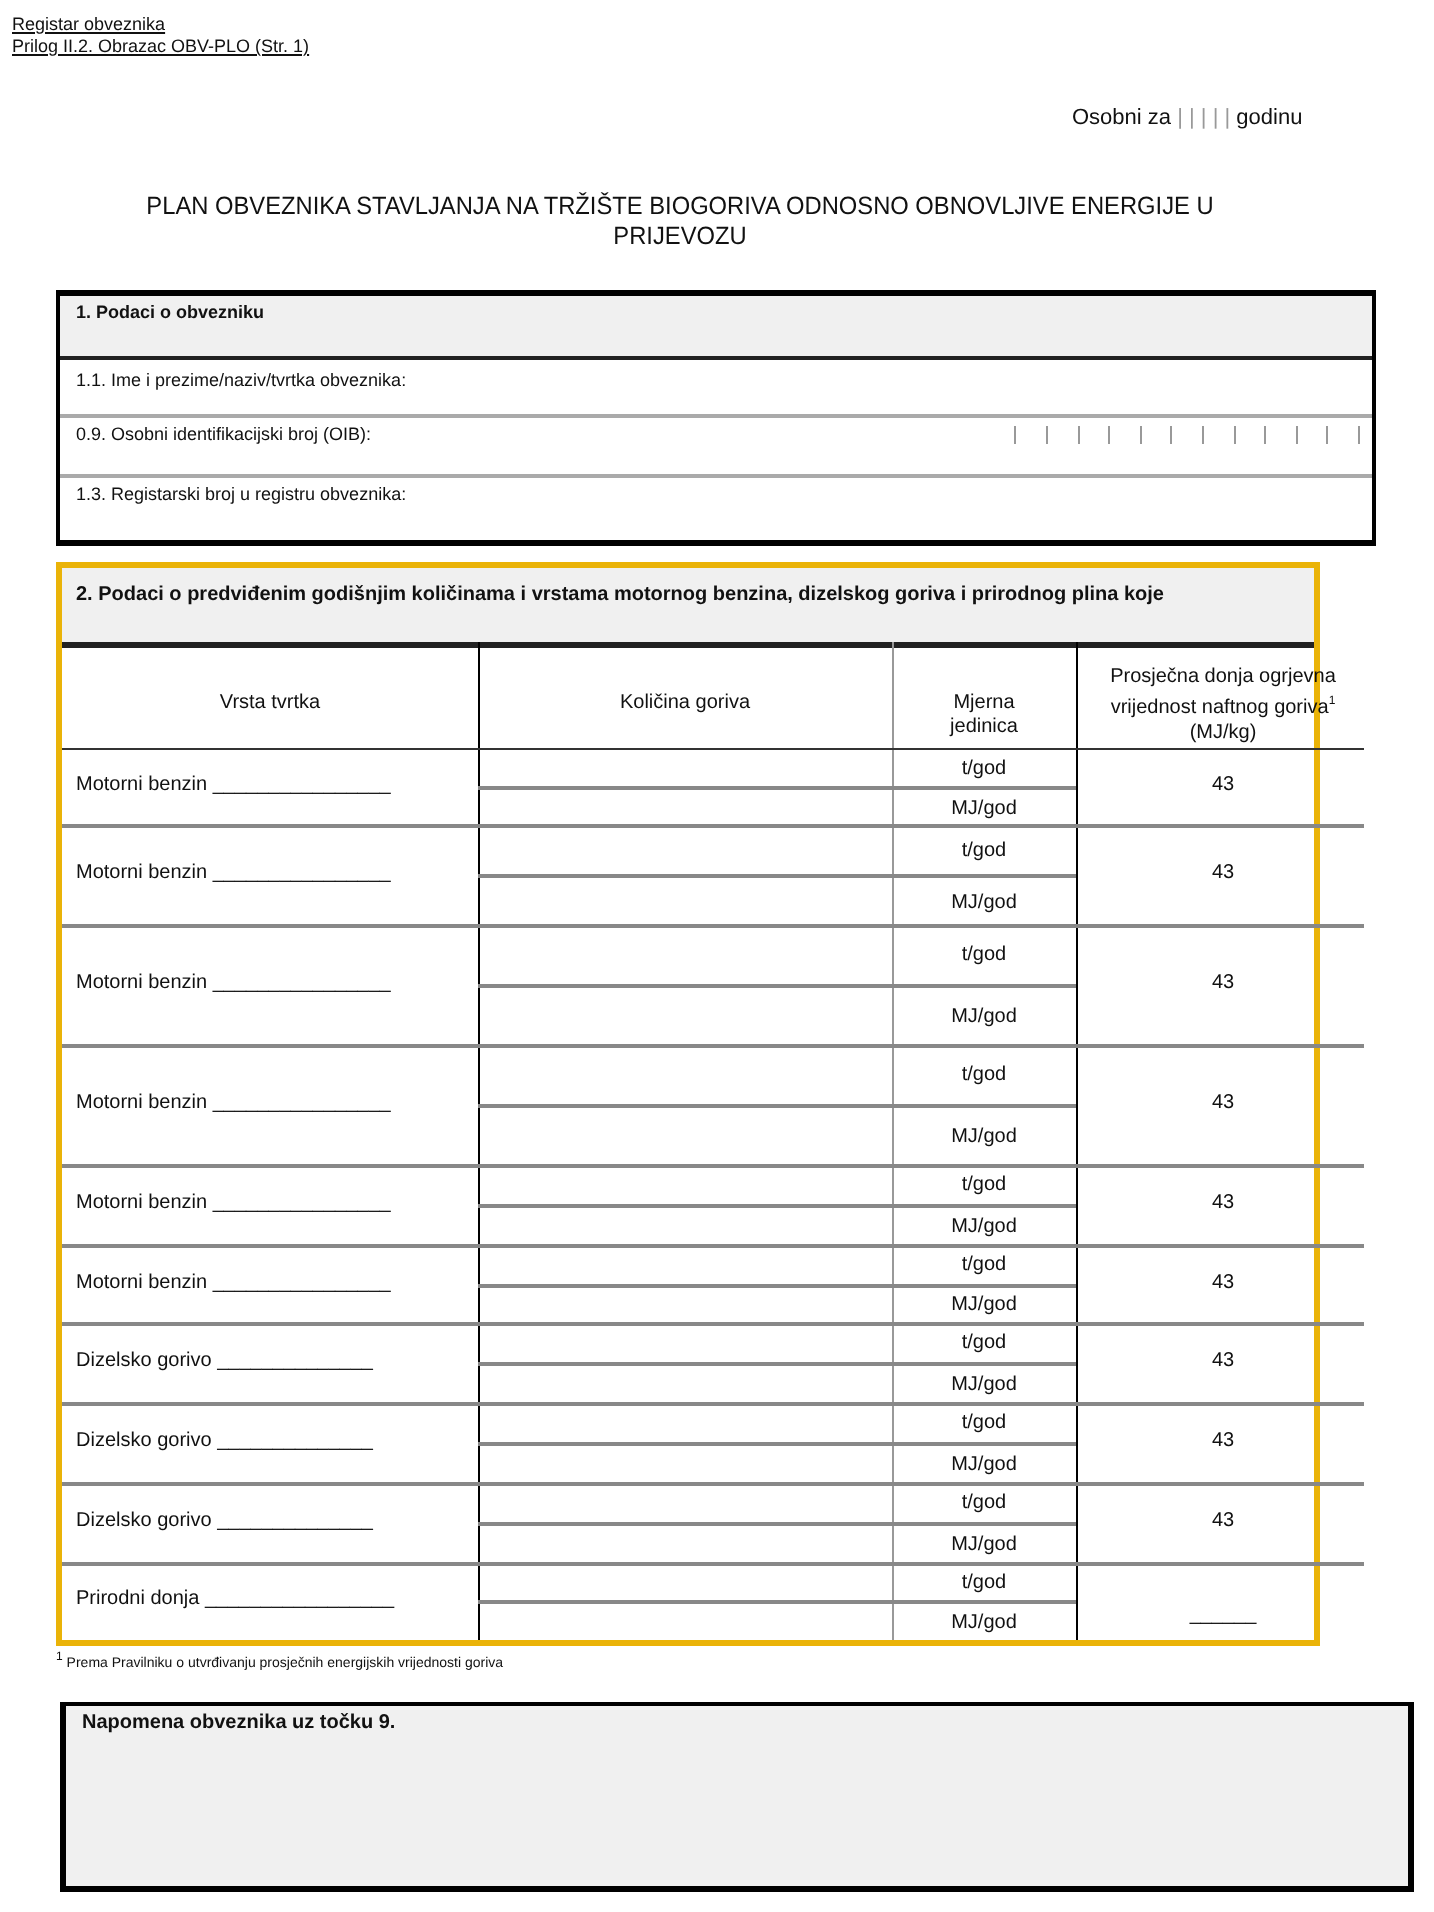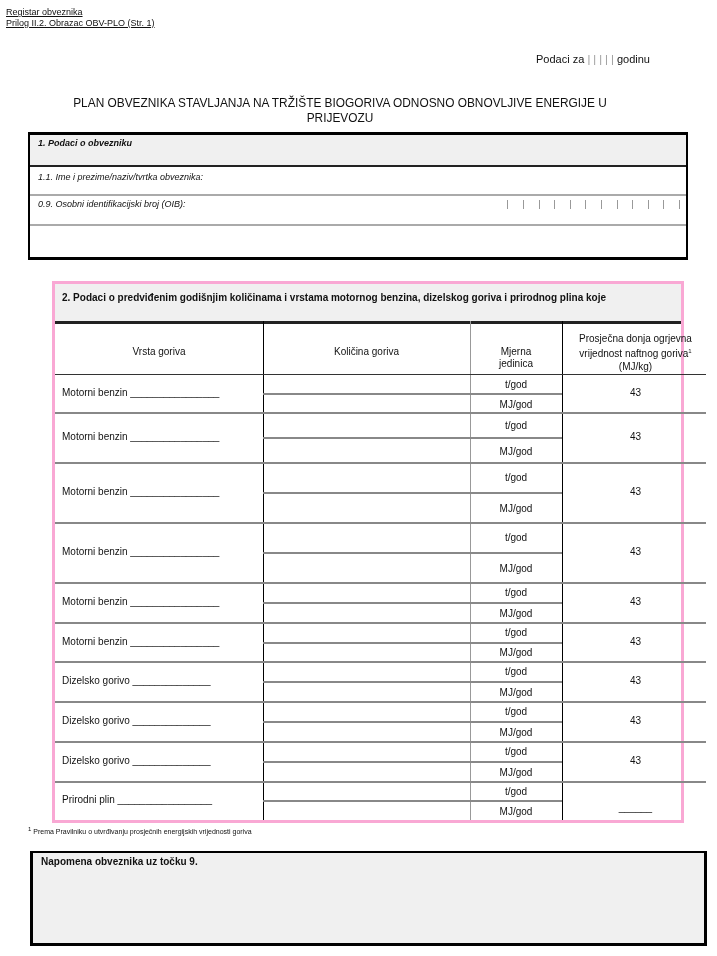--- a/index.html
+++ b/index.html
@@ -6,32 +6,32 @@
   body { width: 717px; height: 956px; position: relative; overflow: hidden;
          font-family: "Liberation Sans", sans-serif; color: #111; }
   .abs { position: absolute; }
   .header-small { left: 6px; top: 7px; font-size: 9px; line-height: 11px; text-decoration: underline; }
   .year-line { left: 536px; top: 53px; font-size: 11px; white-space: nowrap; }
   .year-line .bars { color: #999; letter-spacing: 0; }
   .title { left: 20px; width: 640px; top: 96px; text-align: center; font-size: 12.5px;
            line-height: 15px; transform: scaleX(0.95); transform-origin: center; }
 
   
-  .sec1 { left: 28px; top: 132px; width: 656px; height: 122px; border: 2px solid #000; border-top-width: 3px; border-bottom-width: 3px; font-style: italic; }
+  .sec1 { left: 28px; top: 145px; width: 656px; height: 122px; border: 2px solid #000; border-top-width: 3px; border-bottom-width: 3px; }
   .sec1 .head { position: absolute; left: 0; top: 0; right: 0; height: 32px; background: #f0f0f0;
                 border-bottom: 2px solid #222; font-size: 9px; font-weight: bold; padding: 3px 0 0 8px; box-sizing: border-box; }
   .sec1 .row { position: absolute; left: 0; right: 0; font-size: 9px; padding: 3px 16px 0 8px; box-sizing: border-box; }
   .sec1 .r1 { top: 34px; height: 27px; border-bottom: 2px solid #aaa; }
   .sec1 .r2 { top: 61px; height: 30px; border-bottom: 2px solid #aaa; }
   .sec1 .r3 { top: 91px; height: 29px; }
   .oib-boxes { position: absolute; right: 6px; top: 4px; display: flex; gap: 0; }
   .oib-boxes span { display: inline-block; width: 14.6px; height: 9px; border-left: 1px solid #999; }
 
   
-  .sec2 { left: 28px; top: 281px; width: 632px; height: 542px; border: 3px solid #f9a8d4; border-right-width: 3px; box-sizing: border-box; margin-left: 24px; }
+  .sec2 { left: 28px; top: 281px; width: 632px; height: 542px; border: 3px solid #eab308; border-right-width: 3px; box-sizing: border-box; }
   .sec2 .head { position: absolute; left: 0; right: 0; top: 0; height: 40px; background: #f0f0f0;
                 border-bottom: 3px solid #222; box-sizing: border-box; font-size: 10px; font-weight: bold; padding: 7px 0 0 7px; line-height: 13px; }
   .col-line { position: absolute; width: 1px; background: #000; }
   .col-line.gray { background: #999; }
   .hline { position: absolute; height: 2px; background: #888; }
   .hline.dark { background: #333; height: 1px; }
   .cell-text { position: absolute; font-size: 10px; white-space: nowrap; }
   .center { text-align: center; }
 
   .footnote { left: 28px; top: 826px; font-size: 7px; }
@@ -42,21 +42,21 @@
 </style>
 </head>
 <body>
 
 <div class="abs header-small">
   <div>Registar obveznika</div>
   <div>Prilog II.2. Obrazac OBV-PLO (Str. 1)</div>
 </div>
 
 <div class="abs year-line">
-  <span>Podaci za</span>
+  <span>Osobni za</span>
   <span class="bars">|    |    |    |    |</span>
   <span>godinu</span>
 </div>
 
 <div class="abs title">
   <div>PLAN OBVEZNIKA STAVLJANJA NA TRŽIŠTE BIOGORIVA ODNOSNO OBNOVLJIVE ENERGIJE U</div>
   <div>PRIJEVOZU</div>
 </div>
 
 <div class="abs sec1">
@@ -73,28 +73,31 @@
         <span></span>
         <span></span>
         <span></span>
         <span></span>
         <span></span>
         <span></span>
         <span></span>
         <span style="border-right: 1px solid rgb(153, 153, 153);"></span>
       </div>
   </div>
+  <div class="row r3">
+    <span>1.3. Registarski broj u registru obveznika:</span>
+  </div>
 </div>
 
 <div class="abs sec2" id="sec2">
   <div class="head">
     <div>2. Podaci o predviđenim godišnjim količinama i vrstama motornog benzina, dizelskog goriva i prirodnog plina koje</div>
   </div>
 
-  <div class="cell-text center" style="left:0;width:208px;top:62px;">Vrsta goriva</div>
+  <div class="cell-text center" style="left:0;width:208px;top:62px;">Vrsta tvrtka</div>
   <div class="cell-text center" style="left:208px;width:207px;top:62px;">Količina goriva</div>
   <div class="cell-text center" style="left:415px;width:92px;top:62px;line-height:12px;">
     <div>Mjerna</div>
     <div>jedinica</div>
   </div>
   <div class="cell-text center" style="left:507px;width:147px;top:48px;line-height:13px;">
     <div>Prosječna donja ogrjevna</div>
     <div><span>vrijednost naftnog goriva</span><sup style="font-size:6px">1</sup></div>
     <div>(MJ/kg)</div>
   </div>
@@ -170,21 +173,21 @@
       <div class="hline" style="left: 0px; right: 0px; top: 457px; width: 651px;"></div>
       <div class="hline" style="left: 208px; top: 477px; width: 299px;"></div>
       <div class="cell-text" style="left: 7px; top: 471px;">Dizelsko gorivo ______________</div>
       <div style="position: absolute; left: 209px; top: 458px; width: 206px; height: 19px;"></div>
       <div style="position: absolute; left: 209px; top: 478px; width: 206px; height: 19px;"></div>
       <div class="cell-text center" style="left: 415px; width: 92px; top: 462px;">t/god</div>
       <div class="cell-text center" style="left: 415px; width: 92px; top: 483px;">MJ/god</div>
       <div class="cell-text center" style="left: 507px; width: 147px; top: 471px;">43</div>
       <div class="hline" style="left: 0px; right: 0px; top: 497px; width: 651px;"></div>
       <div class="hline" style="left: 208px; top: 516px; width: 299px;"></div>
-      <div class="cell-text" style="left: 7px; top: 510px;">Prirodni plin _________________</div>
+      <div class="cell-text" style="left: 7px; top: 510px;">Prirodni donja _________________</div>
       <div style="position: absolute; left: 209px; top: 498px; width: 206px; height: 18px;"></div>
       <div style="position: absolute; left: 209px; top: 517px; width: 206px; height: 18px;"></div>
       <div class="cell-text center" style="left: 415px; width: 92px; top: 501.5px;">t/god</div>
       <div class="cell-text center" style="left: 415px; width: 92px; top: 521.5px;">MJ/god</div>
       <div class="cell-text center" style="left: 507px; width: 147px; top: 518px;">______</div>
     </div>
 </div>
 
 <div class="abs footnote">
   <sup>1</sup>

